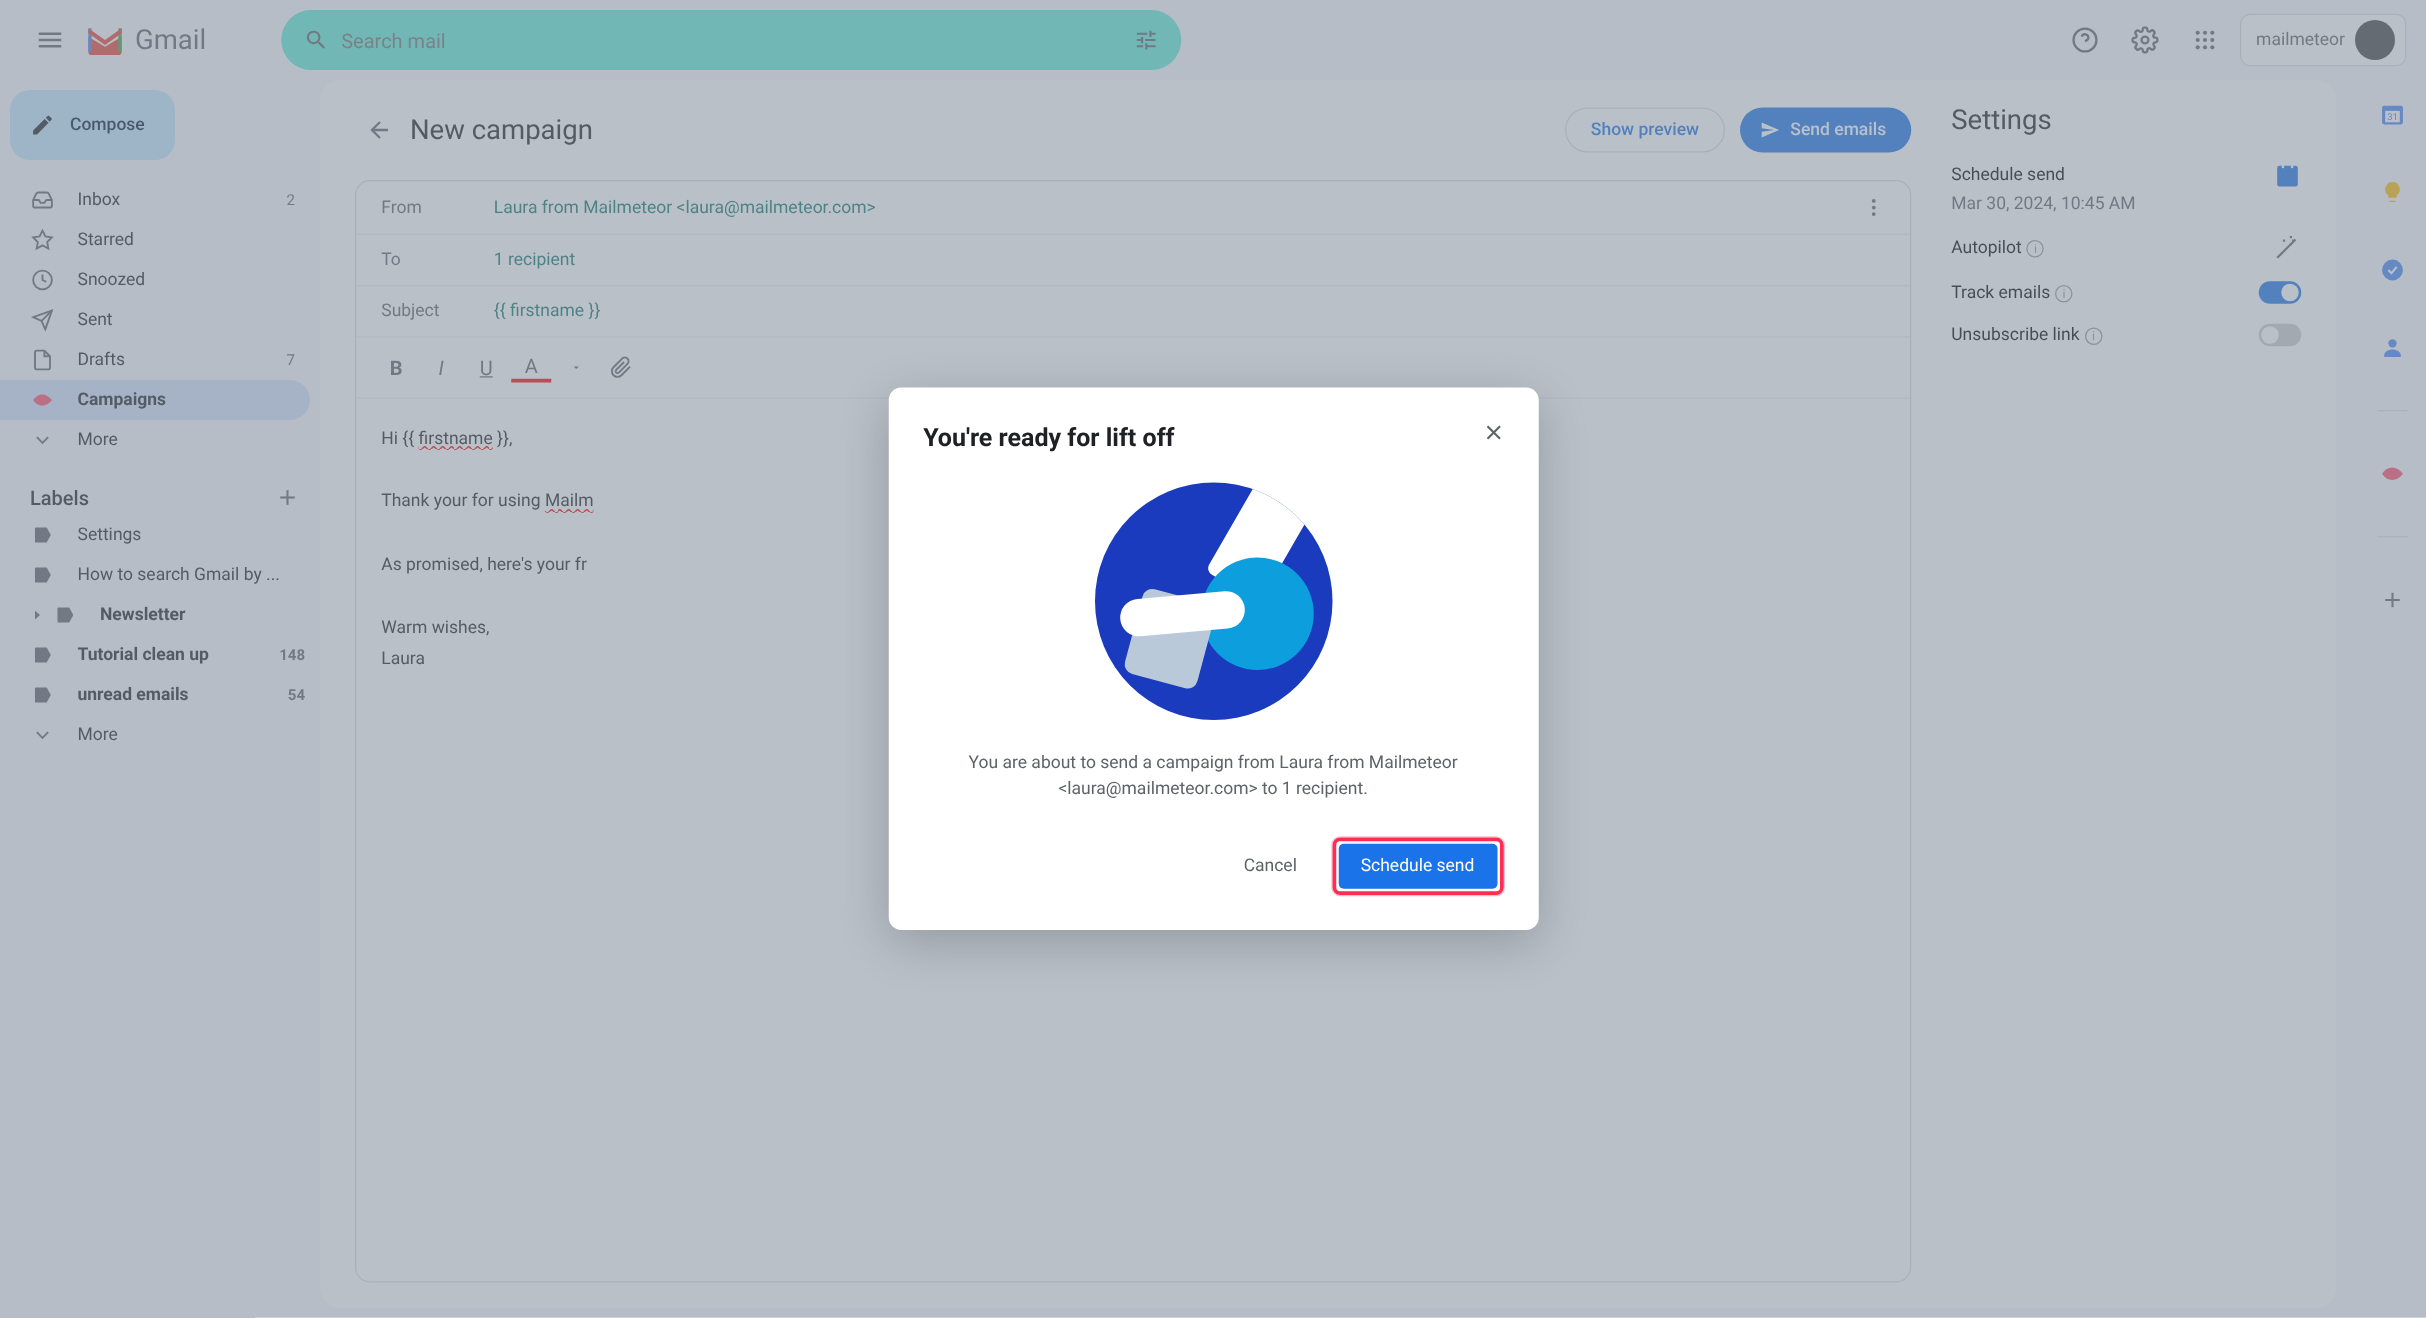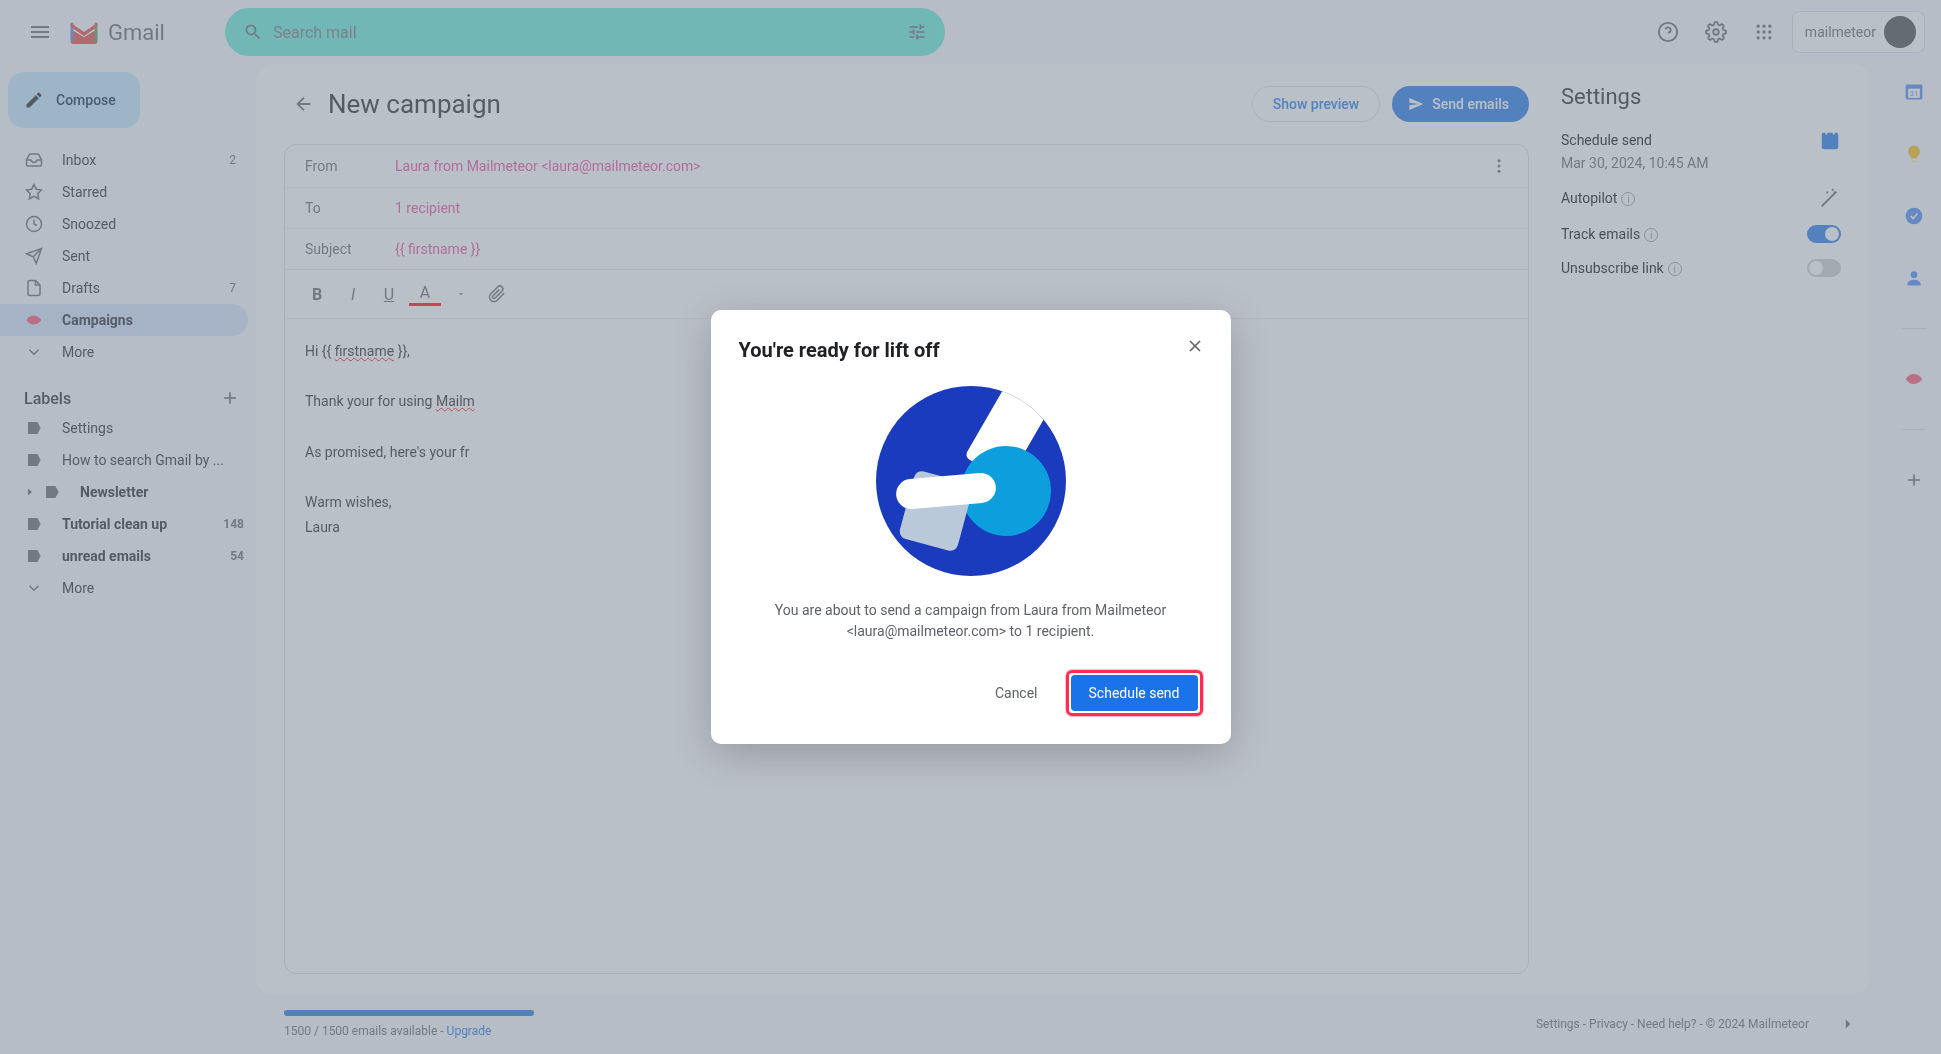--- a/index.html
+++ b/index.html
@@ -39,28 +39,28 @@
 .label-icon { width: 20px; margin-right: 18px; display: flex; align-items: center; justify-content: center; }
 .label-item .nav-count { font-size: 12px; color: #5f6368; margin-left: auto; }
 .expand-arrow { width: 12px; margin-right: 6px; }
 
 
 .content { flex: 1; display: flex; flex-direction: column; padding-right: 0; }
 .content-inner { background: #fff; border-radius: 16px; margin: 0 16px 8px 0; flex: 1; display: flex; padding: 20px 28px; overflow: hidden; }
 .campaign-area { flex: 1; display: flex; flex-direction: column; }
 .campaign-header { display: flex; align-items: center; margin-bottom: 20px; }
 .back-btn { width: 40px; height: 40px; display: flex; align-items: center; justify-content: center; cursor: pointer; }
-.campaign-title { font-size: 26px; color: #202124; margin-left: 4px; }
+.campaign-title { font-size: 22px; color: #202124; margin-left: 4px; }
 .campaign-header-actions { margin-left: auto; display: flex; gap: 12px; }
 .preview-btn { height: 36px; padding: 0 20px; border: 1px solid #dadce0; border-radius: 18px; background: #fff; color: #1a73e8; font-size: 14px; font-weight: 500; cursor: pointer; }
 .send-btn { height: 36px; padding: 0 20px 0 16px; border: none; border-radius: 18px; background: #1a73e8; color: #fff; font-size: 14px; font-weight: 500; cursor: pointer; display: flex; align-items: center; gap: 8px; }
 .compose-card { border: 1px solid #dadce0; border-radius: 12px; flex: 1; display: flex; flex-direction: column; }
 .field-row { display: flex; align-items: center; padding: 12px 20px; border-bottom: 1px solid #eee; font-size: 14px; }
 .field-label { width: 90px; color: #5f6368; }
-.field-value { color: #ec4899; }
+.field-value { color: #0f766e; }
 .field-row .more-icon { margin-left: auto; }
 .toolbar-row { display: flex; align-items: center; gap: 4px; padding: 8px 16px; border-bottom: 1px solid #eee; }
 .tb-btn { width: 32px; height: 32px; display: flex; align-items: center; justify-content: center; color: #5f6368; cursor: pointer; }
 .body-area { padding: 20px; font-size: 14px; color: #202124; line-height: 1.8; }
 .body-area .wavy { text-decoration: underline wavy red; text-decoration-thickness: 1px; }
 .settings-panel { width: 280px; margin-left: 32px; }
 .settings-title { font-size: 22px; color: #202124; margin-bottom: 20px; }
 .setting-item { display: flex; align-items: center; justify-content: space-between; margin-bottom: 16px; font-size: 14px; }
 .setting-sub { font-size: 14px; color: #5f6368; margin-top: -12px; margin-bottom: 16px; }
 .toggle { width: 34px; height: 18px; border-radius: 10px; position: relative; }
@@ -391,30 +391,20 @@
         <div class="setting-item">
           <span><span>Track emails</span><span class="info-icon">i</span></span>
           <div class="toggle on"></div>
         </div>
         <div class="setting-item">
           <span><span>Unsubscribe link</span><span class="info-icon">i</span></span>
           <div class="toggle off"></div>
         </div>
       </div>
     </div>
-    <div class="footer">
-      <div class="footer-left">
-        <div class="progress-bar"></div>
-        <div><span>1500 / 1500 emails available - </span><a class="upgrade-link">Upgrade</a></div>
-      </div>
-      <div class="footer-right">Settings - Privacy - Need help? - © 2024 Mailmeteor</div>
-      <svg width="18" height="18" style="margin-left:30px" viewBox="0 0 24 24" fill="#5f6368">
-          <polygon points="9 6 15 12 9 18"></polygon>
-        </svg>
-    </div>
   </div>
 
   <div class="right-bar">
     <div class="right-bar-icon">
         <svg viewBox="0 0 24 24" width="20" height="20">
           <rect x="2" y="3" width="20" height="18" rx="2" fill="#4285f4"></rect>
           <rect x="5" y="8" width="14" height="11" fill="#fff"></rect>
           <text x="12" y="17" font-size="9" fill="#4285f4" text-anchor="middle">31</text>
         </svg>
       </div>

